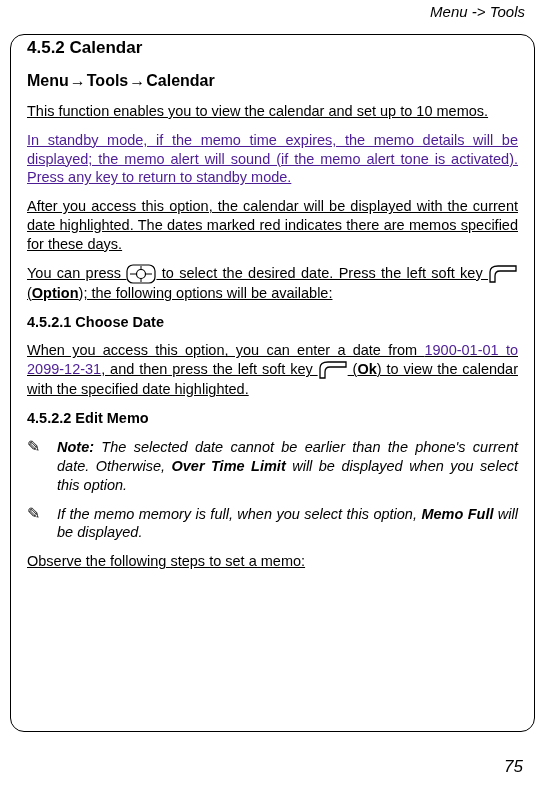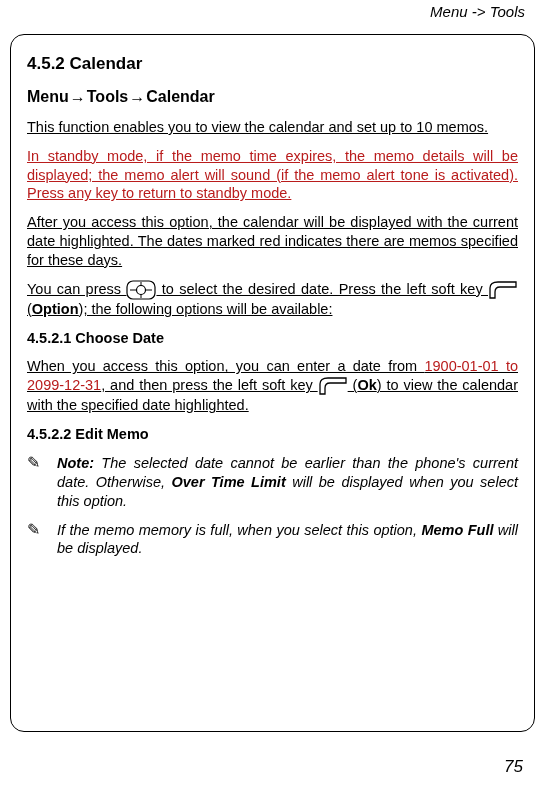--- a/index.html
+++ b/index.html
@@ -20,21 +20,21 @@
     font-size: 15px;
   }
   .page-border {
     position: absolute;
     top: 34px;
     left: 10px;
     width: 525px;
     height: 698px;
     border: 1.5px solid #000;
     border-radius: 14px;
-    padding: 18px 16px 16px 16px;
+    padding: 2px 16px 16px 16px;
     overflow: hidden;
   }
   .page-number {
     position: absolute;
     bottom: 12px;
     right: 22px;
     font-style: italic;
     font-size: 17px;
   }
   h2.section-title {
@@ -46,21 +46,21 @@
     font-size: 16px;
     font-weight: bold;
     margin-bottom: 10px;
   }
   .breadcrumb .arrow {
     font-family: 'Arial', sans-serif;
     font-weight: normal;
     padding: 0 1px;
   }
   p { text-align: justify; margin-bottom: 10px; text-decoration: underline; }
-  .red { color: #b91c1c; }
+  .red { color: #4c1d95; }
   .underline { text-decoration: underline; }
   .subheading {
     font-weight: bold;
     font-size: 14.5px;
     margin: 10px 0 10px 0;
   }
   .note-row {
     display: flex;
     align-items: flex-start;
     gap: 10px;
@@ -144,17 +144,18 @@
     </div>
   </div>
 
   <div class="note-row">
     <div class="note-icon">✎</div>
     <div class="note-text">
       <span>If the memo memory is full, when you select this option, </span><span class="bolditalic">Memo Full</span><span> will be displayed.</span>
     </div>
   </div>
 
+  <p>Observe the following steps to set a memo:</p>
 
 
 </div>
 
 <div class="page-number">75</div>
 
 </body></html>

